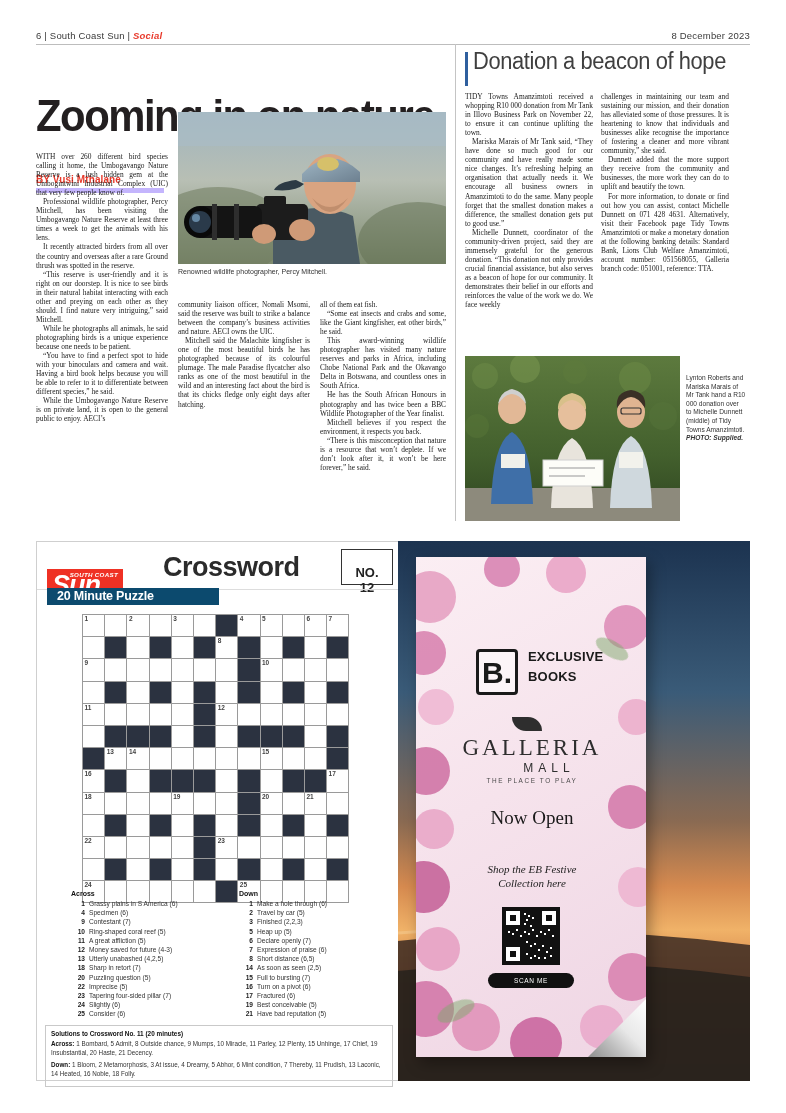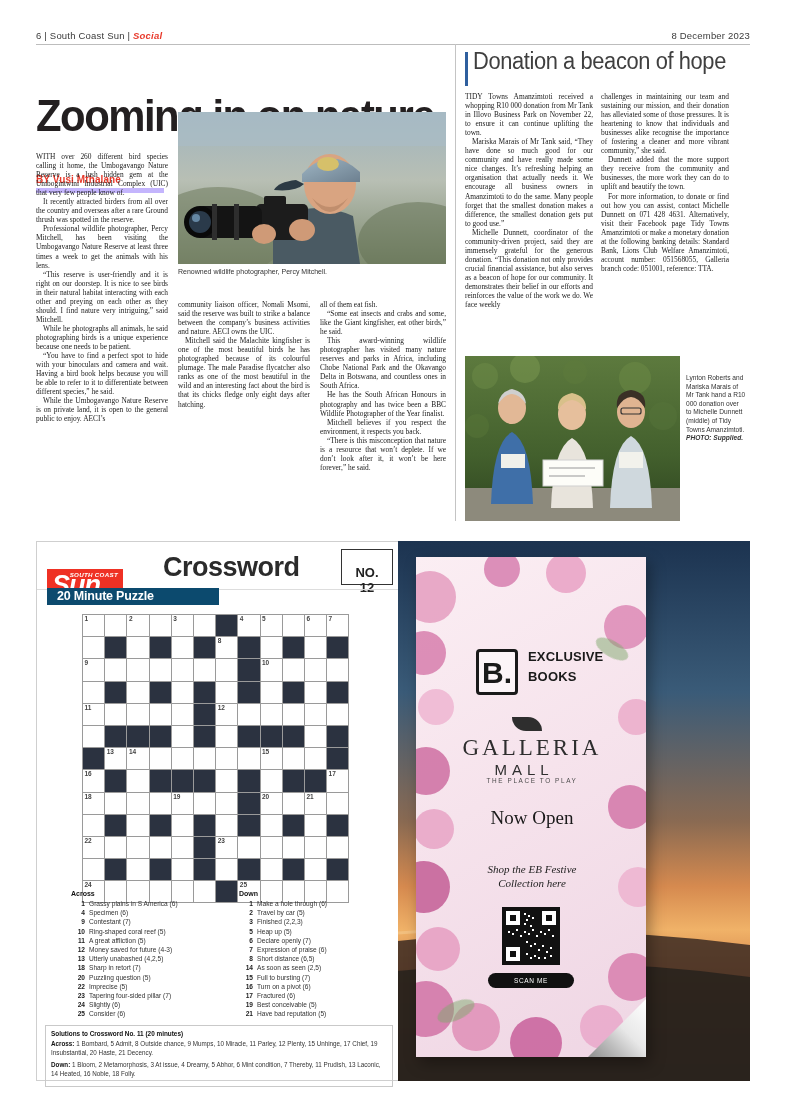--- a/index.html
+++ b/index.html
@@ -204,22 +204,22 @@
   .eb-t1 { position:absolute; left:112px; top:92px;
     font-family:"Liberation Sans", sans-serif; font-weight:bold; font-size:13px; color:#1a1a1a; letter-spacing:.2px;}
   .eb-t2 { position:absolute; left:112px; top:112px;
     font-family:"Liberation Sans", sans-serif; font-weight:bold; font-size:13px; color:#1a1a1a; letter-spacing:.2px;}
   .gal {
     position:absolute; left:30px; top:178px; width:172px; text-align:center;
     font-family:"Liberation Serif", serif; font-size:23px; letter-spacing:3px; color:#2e2e2e;
   }
   .gal-leaf { position:absolute; left:96px; top:160px; width:30px; height:14px;
     background:#2e2e2e; border-radius:0 14px 0 14px; }
-  .gal-mall { position:absolute; left:22px; top:204px; width:172px; text-align:center;
-    font-family:"Liberation Sans", sans-serif; font-size:15px; letter-spacing:5px; color:#2e2e2e; }
+  .gal-mall { position:absolute; left:47px; top:204px; width:172px; text-align:center;
+    font-family:"Liberation Sans", sans-serif; font-size:12px; letter-spacing:5px; color:#2e2e2e; }
   .gal-tag { position:absolute; left:30px; top:220px; width:172px; text-align:center;
     font-family:"Liberation Sans", sans-serif; font-size:6.4px; letter-spacing:1.6px; color:#4a4a4a; }
   .nowopen { position:absolute; left:20px; top:250px; width:192px; text-align:center;
     font-family:"Liberation Serif", serif; font-size:19px; color:#1a1a1a; }
   .shop1 { position:absolute; left:28px; top:306px; width:176px; text-align:center;
     font-family:"Liberation Serif", serif; font-style:italic; font-size:11px; color:#222; }
   .shop2 { position:absolute; left:28px; top:320px; width:176px; text-align:center;
     font-family:"Liberation Serif", serif; font-style:italic; font-size:11px; color:#222; }
   .qr { position:absolute; left:86px; top:350px; width:58px; height:58px; background:#111; }
   .scan {
@@ -296,22 +296,22 @@
 
       <ellipse cx="86" cy="122" rx="12" ry="10" fill="#cf9a77"></ellipse>
       <ellipse cx="124" cy="118" rx="13" ry="11" fill="#cf9a77"></ellipse>
     </svg>
   </div>
   <div class="caption">Renowned wildlife photographer, Percy Mitchell.</div>
 
   <div class="cols3">
     <div class="bodycol lcol1">
       <p class="first">WITH over 260 different bird species calling it home, the Umbogavango Nature Reserve is a lush hidden gem at the Umbogintwini Industrial Complex (UIC) that very few people know of.</p>
+      <p>Professional wildlife photographer, Percy Mitchell, has been visiting the Umbogavango Nature Reserve at least three times a week to get the animals with his lens.</p>
       <p>It recently attracted birders from all over the country and overseas after a rare Ground thrush was spotted in the reserve.</p>
-      <p>Professional wildlife photographer, Percy Mitchell, has been visiting the Umbogavango Nature Reserve at least three times a week to get the animals with his lens.</p>
       <p>“This reserve is user-friendly and it is right on our doorstep. It is nice to see birds in their natural habitat interacting with each other and preying on each other as they should. I find nature very intriguing,” said Mitchell.</p>
       <p>While he photographs all animals, he said photographing birds is a unique experience because one needs to be patient.</p>
       <p>“You have to find a perfect spot to hide with your binoculars and camera and wait. Having a bird book helps because you will be able to refer to it to differentiate between different species,” he said.</p>
       <p>While the Umbogavango Nature Reserve is on private land, it is open to the general public to enjoy. AECI’s</p>
     </div>
     <div class="bodycol lcol2">
       <p class="first">community liaison officer, Nomali Msomi, said the reserve was built to strike a balance between the company’s business activities and nature. AECI owns the UIC.</p>
       <p>Mitchell said the Malachite kingfisher is one of the most beautiful birds he has photographed because of its colourful plumage. The male Paradise flycatcher also ranks as one of the most beautiful in the wild and an interesting fact about the bird is that its chicks fledge only eight days after hatching.</p>
     </div>
     <div class="bodycol lcol3">

